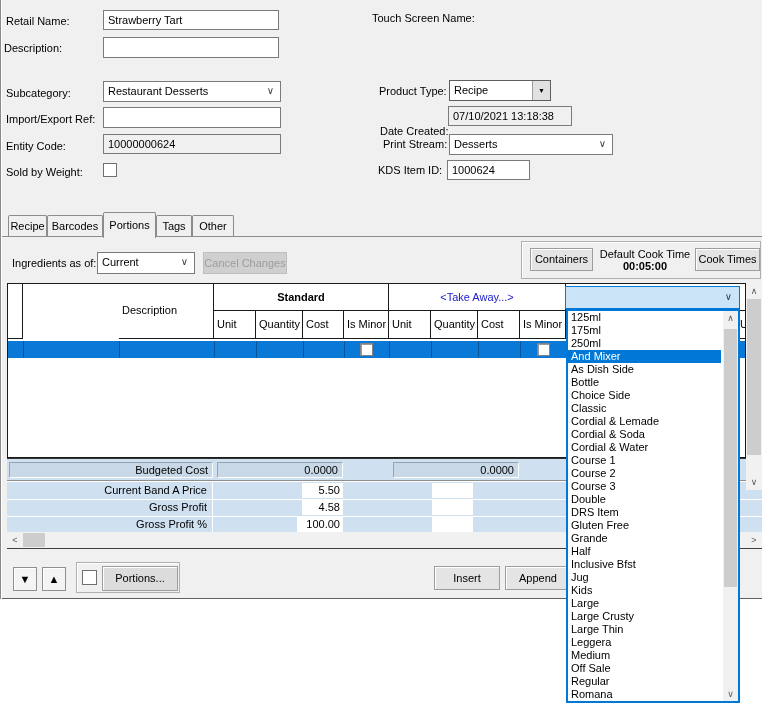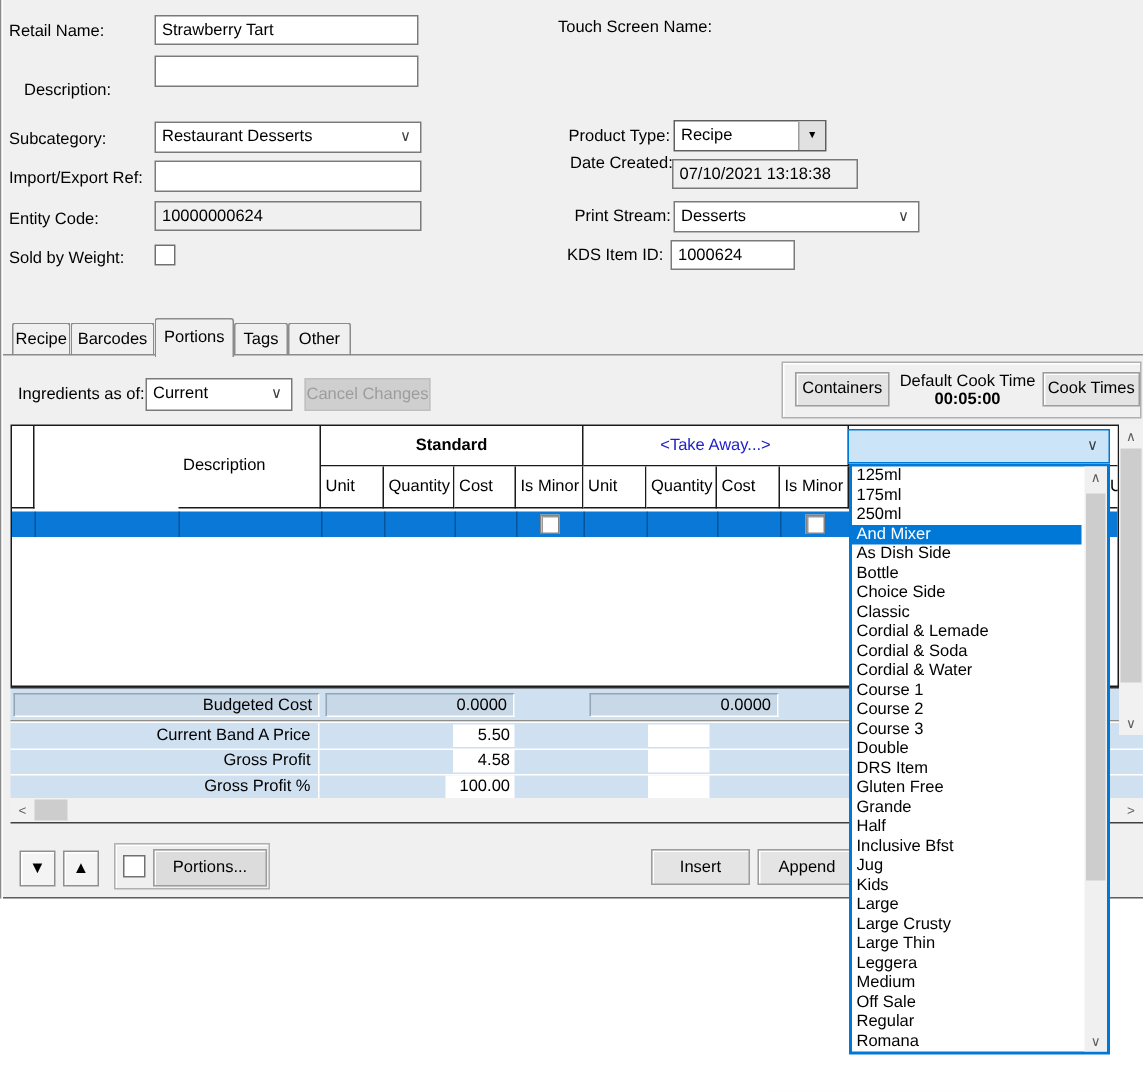--- a/index.html
+++ b/index.html
@@ -78,21 +78,21 @@
 <body>
 
 <div class="app">
   <div class="panel"></div>
   <div class="edge1"></div>
   <div class="edge2"></div>
 
   <div class="lbl" style="left:6px;top:15px;">Retail Name:</div>
   <div class="tb" style="left:103px;top:10px;width:176px;height:20px;">Strawberry Tart</div>
 
-  <div class="lbl" style="left:16px;top:42px;margin-top:12px;">Description:</div>
+  <div class="lbl" style="left:4px;top:42px;">Description:</div>
   <div class="tb" style="left:103px;top:37px;width:176px;height:21px;"></div>
 
   <div class="lbl" style="left:6px;top:87px;">Subcategory:</div>
   <div class="combo" style="left:103px;top:81px;width:178px;height:21px;">
     <span class="val">Restaurant Desserts</span>
     <span class="chev">∨</span>
   </div>
 
   <div class="lbl" style="left:6px;top:113px;">Import/Export Ref:</div>
   <div class="tb" style="left:103px;top:107px;width:178px;height:21px;"></div>
@@ -104,21 +104,21 @@
   <div class="cb" style="left:103px;top:163px;"></div>
 
   <div class="lbl" style="left:372px;top:12px;">Touch Screen Name:</div>
 
   <div class="lbl" style="left:379px;top:85px;">Product Type:</div>
   <div class="combo" style="left:449px;top:80px;width:102px;height:21px;border-color:#5f5f5f;">
     <span class="val">Recipe</span>
     <span class="ddbtn">▼</span>
   </div>
 
-  <div class="lbl" style="left:380px;top:103px;">Date Created:</div>
+  <div class="lbl" style="left:380px;top:125px;">Date Created:</div>
   <div class="tb ro" style="left:448px;top:106px;width:124px;height:20px;">07/10/2021 13:18:38</div>
 
   <div class="lbl" style="left:383px;top:138px;">Print Stream:</div>
   <div class="combo" style="left:449px;top:134px;width:164px;height:21px;">
     <span class="val">Desserts</span>
     <span class="chev">∨</span>
   </div>
 
   <div class="lbl" style="left:378px;top:164px;">KDS Item ID:</div>
   <div class="tb" style="left:447px;top:160px;width:83px;height:20px;">1000624</div>

